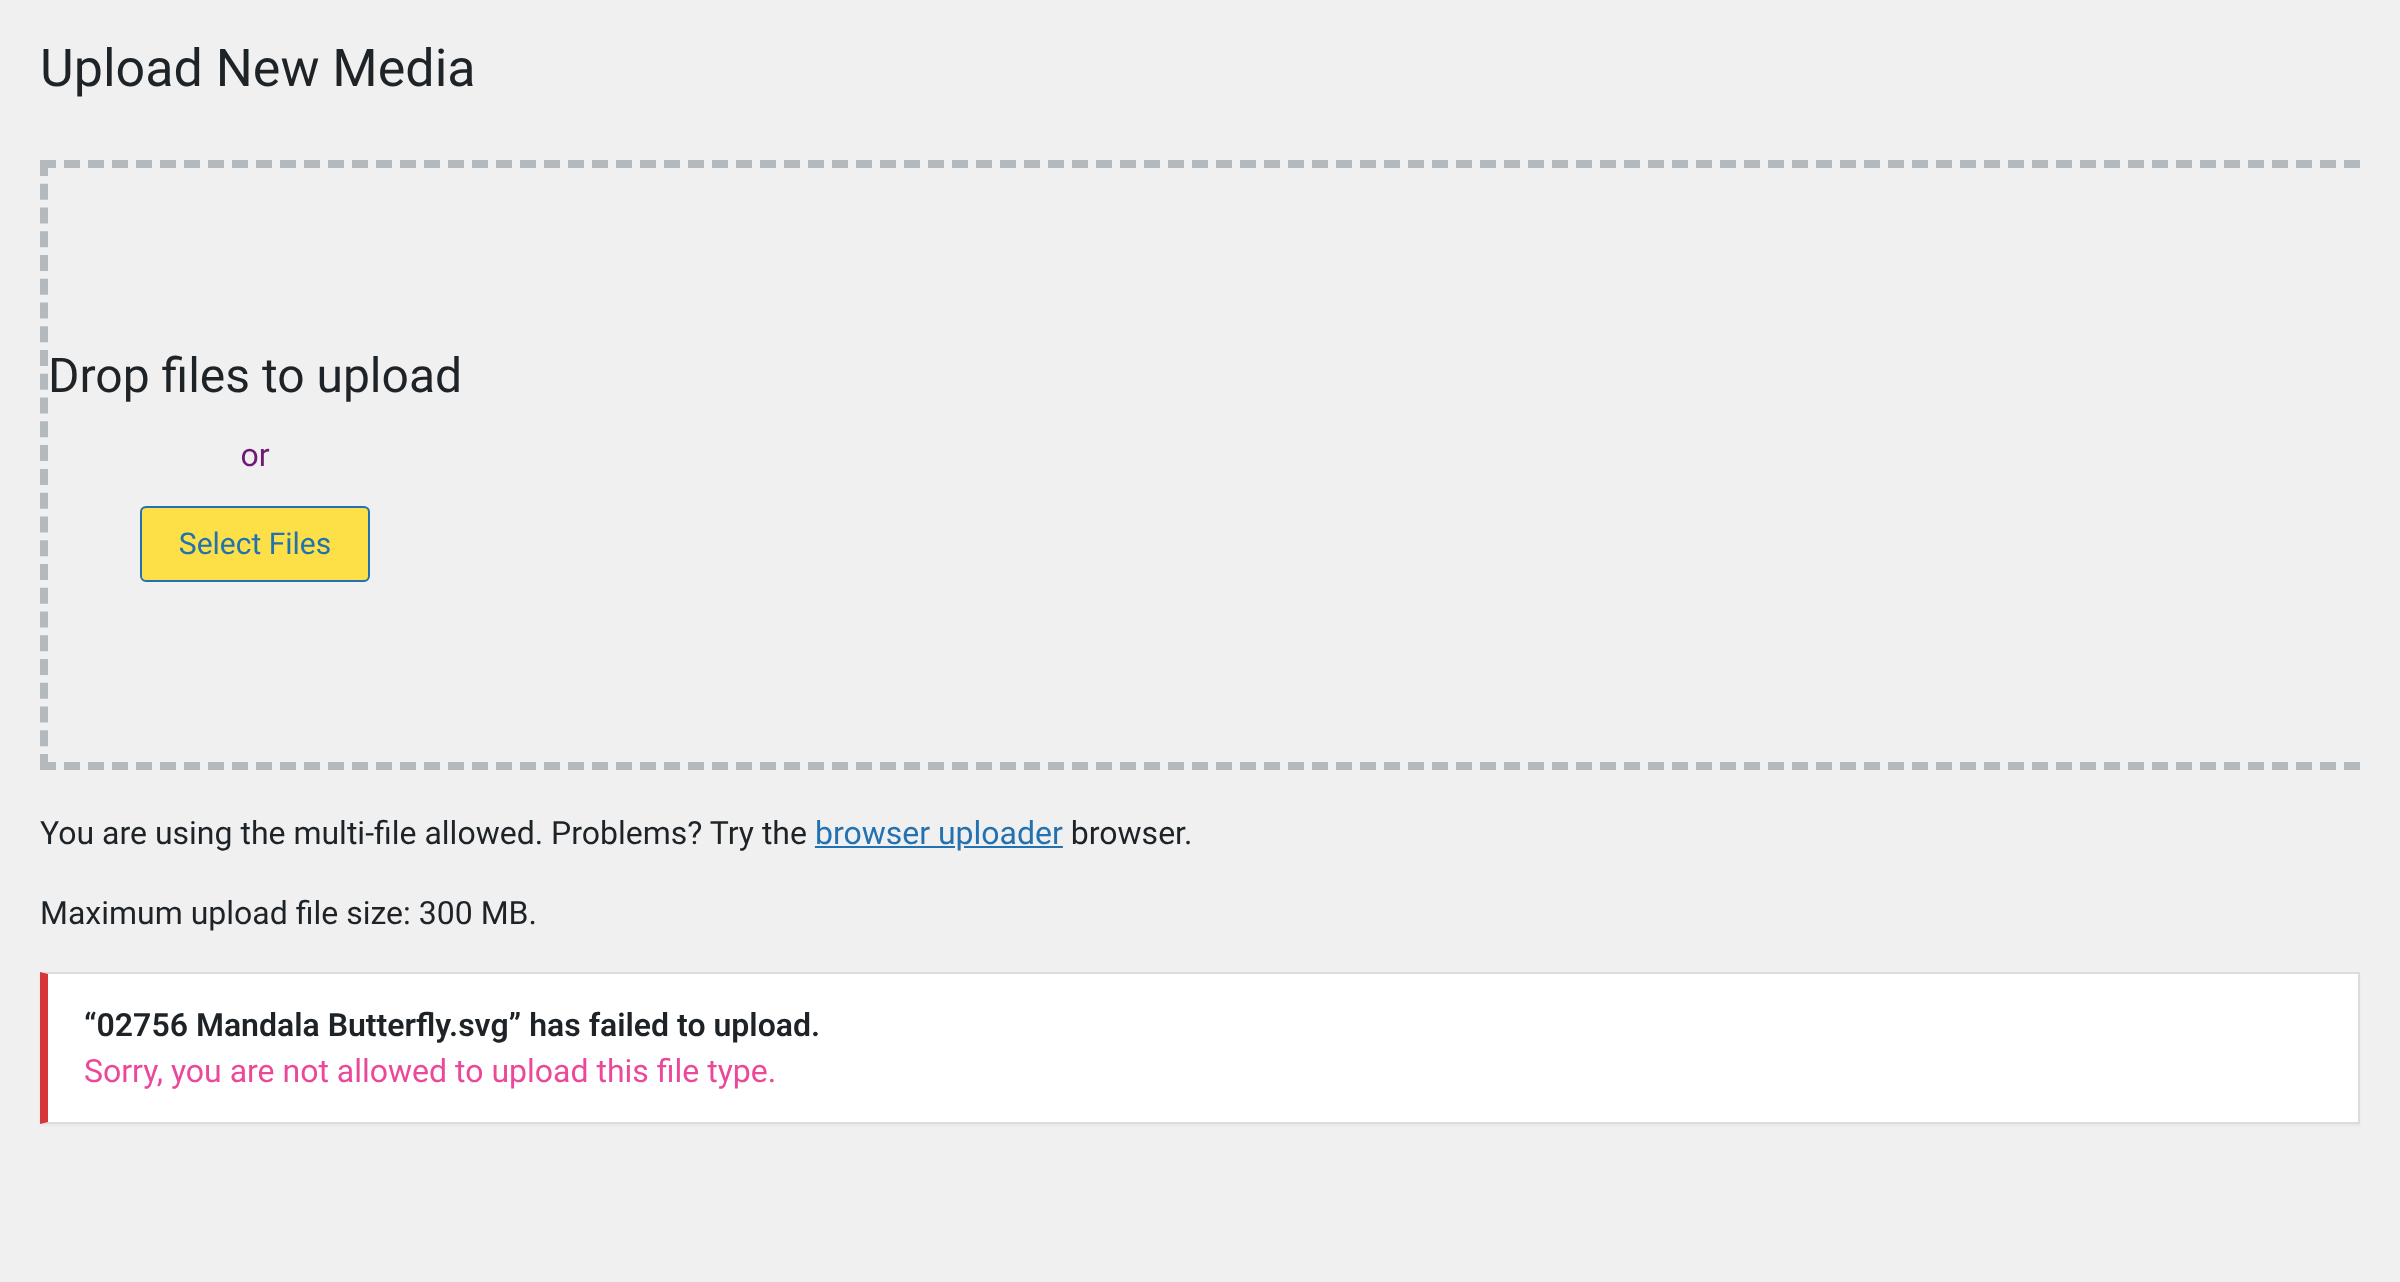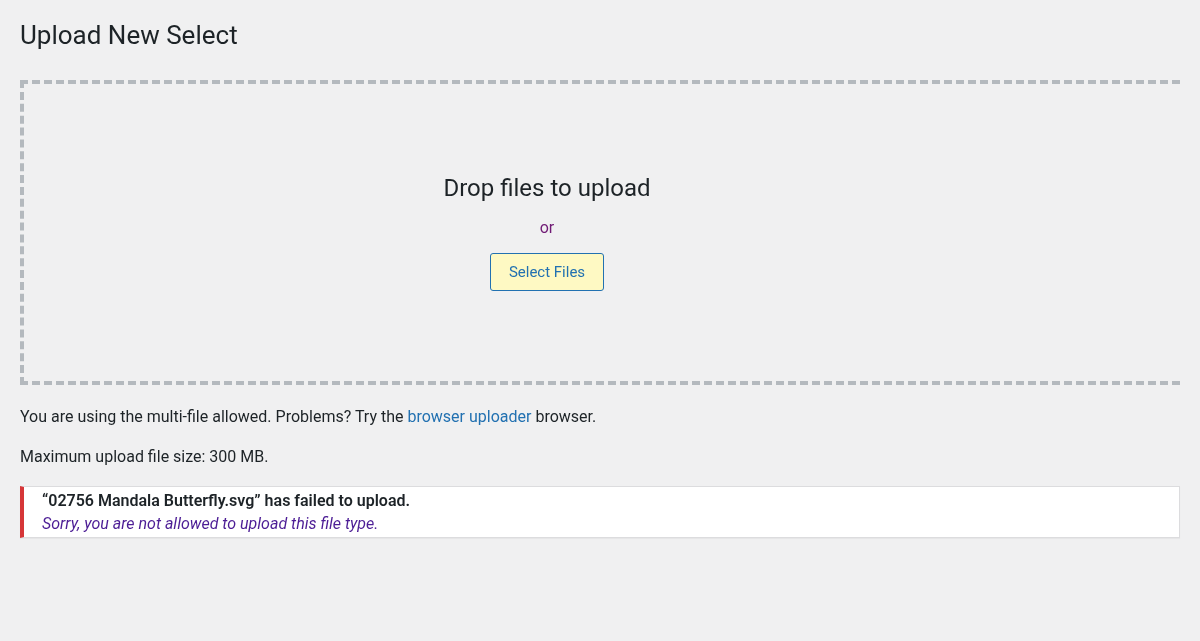--- a/index.html
+++ b/index.html
@@ -20,87 +20,87 @@
       font-weight: 400;
       color: #1d2327;
       margin-bottom: 30px;
     }
     .drop-zone {
       border: 4px dashed #b4b9be;
       border-right: none;
       height: 305px;
       display: flex;
       align-items: center;
-      justify-content: center;
+      justify-content: flex-start;
       padding-right: 110px;
       margin-bottom: 20px;
     }
     .drop-zone-content {
       display: flex;
       flex-direction: column;
       align-items: center;
       gap: 16px;
     }
     .drop-zone-heading {
       font-size: 24px;
       font-weight: 400;
       color: #1d2327;
     }
     .drop-zone-or {
       font-size: 16px;
       color: #701a75;
     }
     .select-files-btn {
-      background: #fef9c3;
+      background: #fde047;
       border: 1px solid #2271b1;
       color: #2271b1;
       font-size: 15px;
       padding: 9px 18px;
       border-radius: 3px;
       cursor: pointer;
       font-family: inherit;
     }
     .uploader-info {
       font-size: 16px;
       color: #1d2327;
       margin-bottom: 18px;
       line-height: 1.5;
     }
     .browser-uploader-link {
       color: #2271b1;
+      text-decoration: underline;
       cursor: pointer;
     }
     .max-size-info {
       font-size: 16px;
       color: #1d2327;
       margin-bottom: 20px;
     }
     .error-notice {
       background: #fff;
       border: 1px solid #dcdcde;
       border-left: 4px solid #d63638;
-      padding: 4px 18px;
+      padding: 16px 18px;
       box-shadow: 0 1px 1px rgba(0,0,0,0.04);
     }
     .error-title {
       font-size: 16px;
       font-weight: 600;
       color: #1d2327;
       margin-bottom: 4px;
     }
     .error-message {
       font-size: 16px;
-      color: #4c1d95;
-      font-style: italic;
+      color: #ec4899;
     }
   </style>
 </head>
 <body>
 
-<h1 class="page-title">Upload New Select</h1>
+<h1 class="page-title">Upload New Media</h1>
 
 <div class="drop-zone">
   <div class="drop-zone-content">
     <div class="drop-zone-heading">Drop files to upload</div>
     <div class="drop-zone-or">or</div>
     <button class="select-files-btn">Select Files</button>
   </div>
 </div>
 
 <p class="uploader-info">

